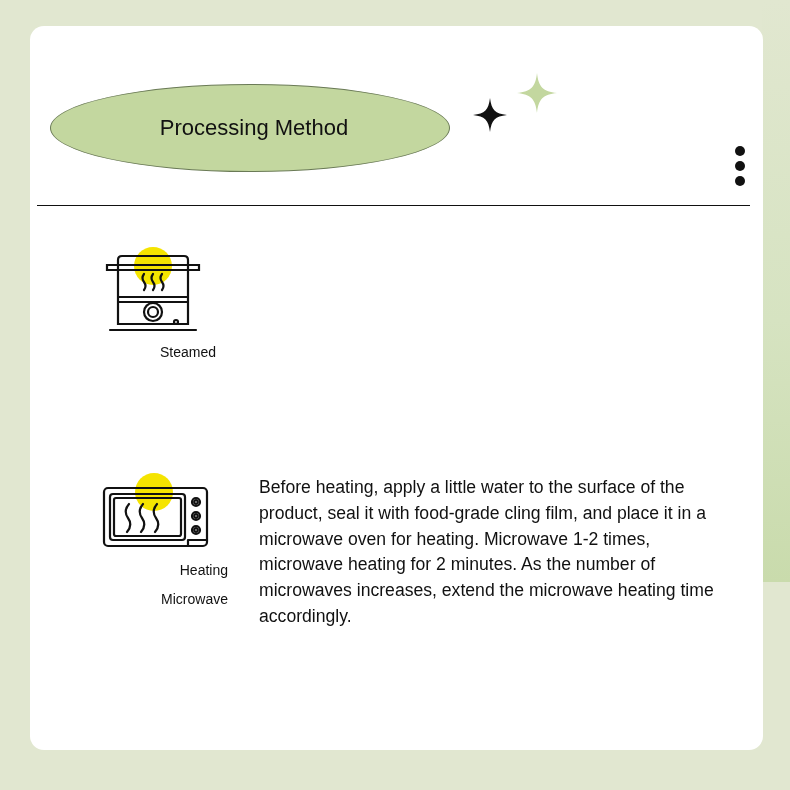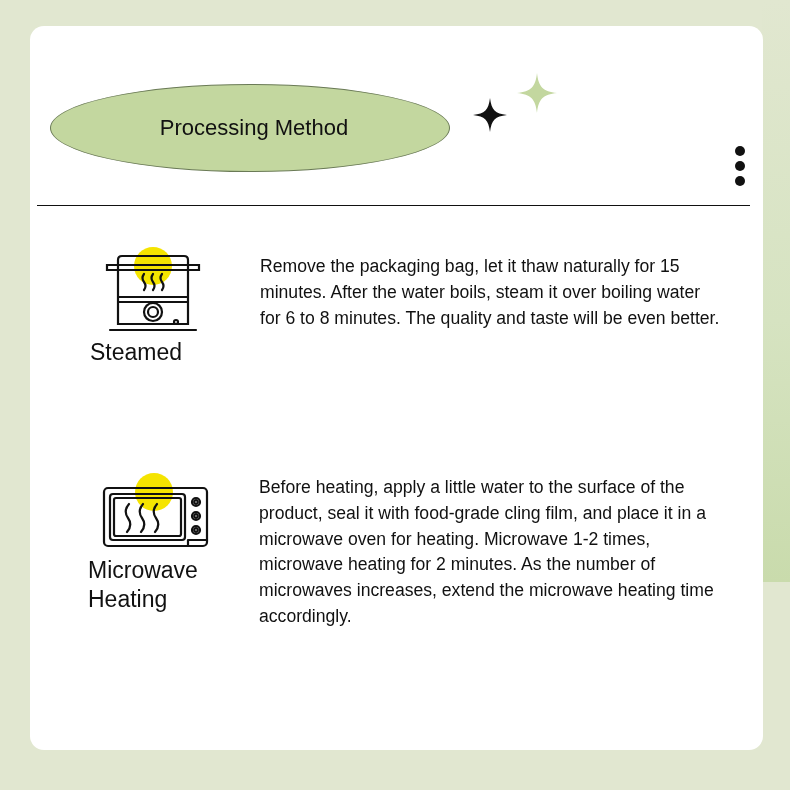--- a/index.html
+++ b/index.html
@@ -30,21 +30,21 @@
   .kebab {
     position:absolute; left:733px; top:146px; width:14px; height:40px;
     display:flex; flex-direction:column; justify-content:space-between; align-items:center;
   }
   .kebab span { width:10px; height:10px; border-radius:50%; background:#111; display:block; }
   .divider {
     position:absolute; left:37px; top:205px; width:713px; height:1px; background:#111;
   }
   .method-icon { position:absolute; }
   .method-label {
-    position:absolute; text-align:left; font-size:23px; color:#111; line-height:29px;
+    position:absolute; text-align:right; font-size:14px; color:#111; line-height:29px;
   }
   .method-text {
     position:absolute; font-size:17.6px; line-height:25.8px; color:#111;
   }
   .method-text p { margin:0; }
 </style>
 </head>
 <body>
 
 <div class="bg-right"></div>
@@ -81,21 +81,20 @@
     <circle cx="72" cy="76" r="2"></circle>
     <path d="M40 28 Q37 32 40 36 Q43 40 40 44"></path>
     <path d="M49 28 Q46 32 49 36 Q52 40 49 44"></path>
     <path d="M58 28 Q55 32 58 36 Q61 40 58 44"></path>
     <line x1="6" y1="84" x2="92" y2="84"></line>
   </g>
 </svg>
 <div class="method-label" style="left:90px;top:338px;width:126px;">Steamed</div>
 
 <div class="method-text" style="left:260px;top:254px;width:462px;">
-  <p>Remove the packaging bag, let it thaw naturally for 15 minutes. After the water boils, steam it over boiling water for 6 to 8 minutes. The quality and taste will be even better.</p>
 </div>
 
 <svg class="method-icon" style="left:101px;top:470px;" width="108" height="78" viewBox="0 0 108 78">
   <circle cx="53" cy="22" r="19" fill="#f5e400"></circle>
   <g fill="none" stroke="#111" stroke-width="2.2" stroke-linecap="round" stroke-linejoin="round">
     <rect x="3" y="18" width="103" height="58" rx="4"></rect>
     <rect x="9" y="24" width="75" height="46" rx="3"></rect>
     <rect x="13" y="28" width="67" height="38" rx="2"></rect>
     <circle cx="95" cy="32" r="4"></circle>
     <circle cx="95" cy="32" r="1.8"></circle>
@@ -103,19 +102,19 @@
     <circle cx="95" cy="46" r="1.8"></circle>
     <circle cx="95" cy="60" r="4"></circle>
     <circle cx="95" cy="60" r="1.8"></circle>
     <path d="M87 76 L87 70 L106 70"></path>
     <path d="M28 34 Q22 41 27 48 Q32 55 26 62"></path>
     <path d="M42 34 Q36 41 41 48 Q46 55 40 62"></path>
     <path d="M56 34 Q50 41 55 48 Q60 55 54 62"></path>
   </g>
 </svg>
 <div class="method-label" style="left:88px;top:556px;width:140px;">
+  <div>Heating</div>
   <div>Microwave</div>
-  <div>Heating</div>
 </div>
 
 <div class="method-text" style="left:259px;top:475px;width:466px;">
   <p>Before heating, apply a little water to the surface of the product, seal it with food-grade cling film, and place it in a microwave oven for heating. Microwave 1-2 times, microwave heating for 2 minutes. As the number of microwaves increases, extend the microwave heating time accordingly.</p>
 </div>
 
 </body></html>

